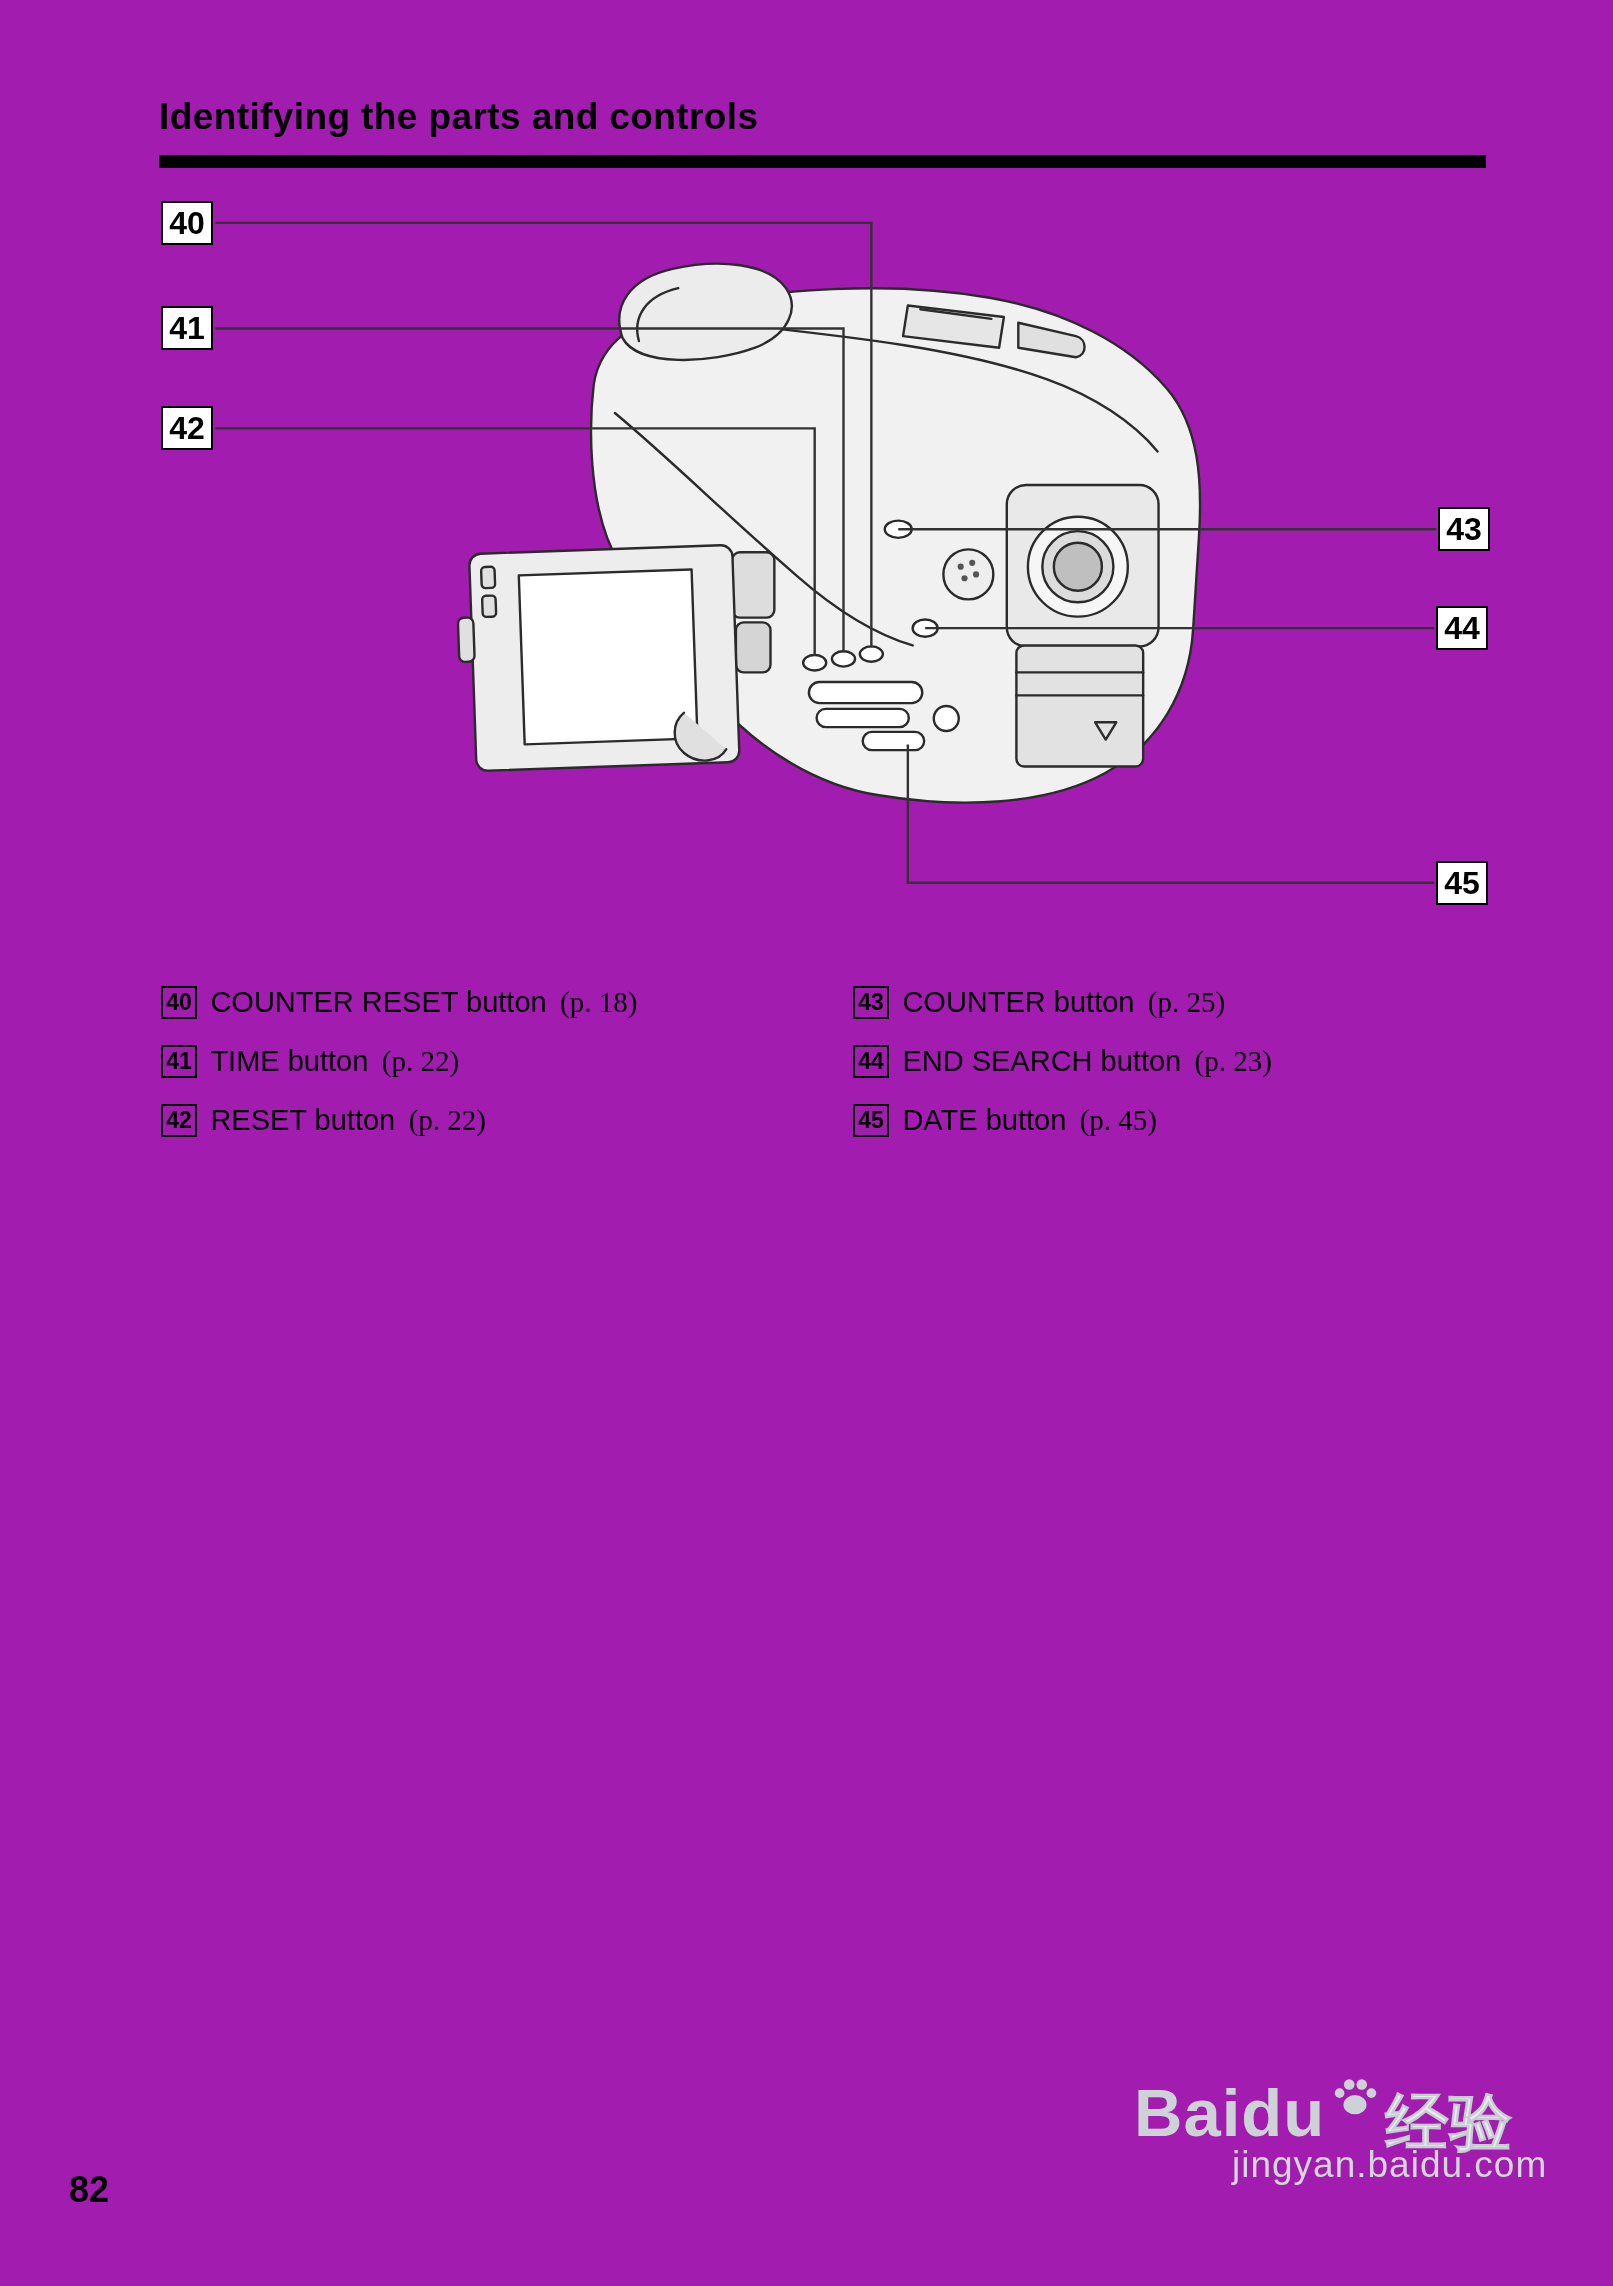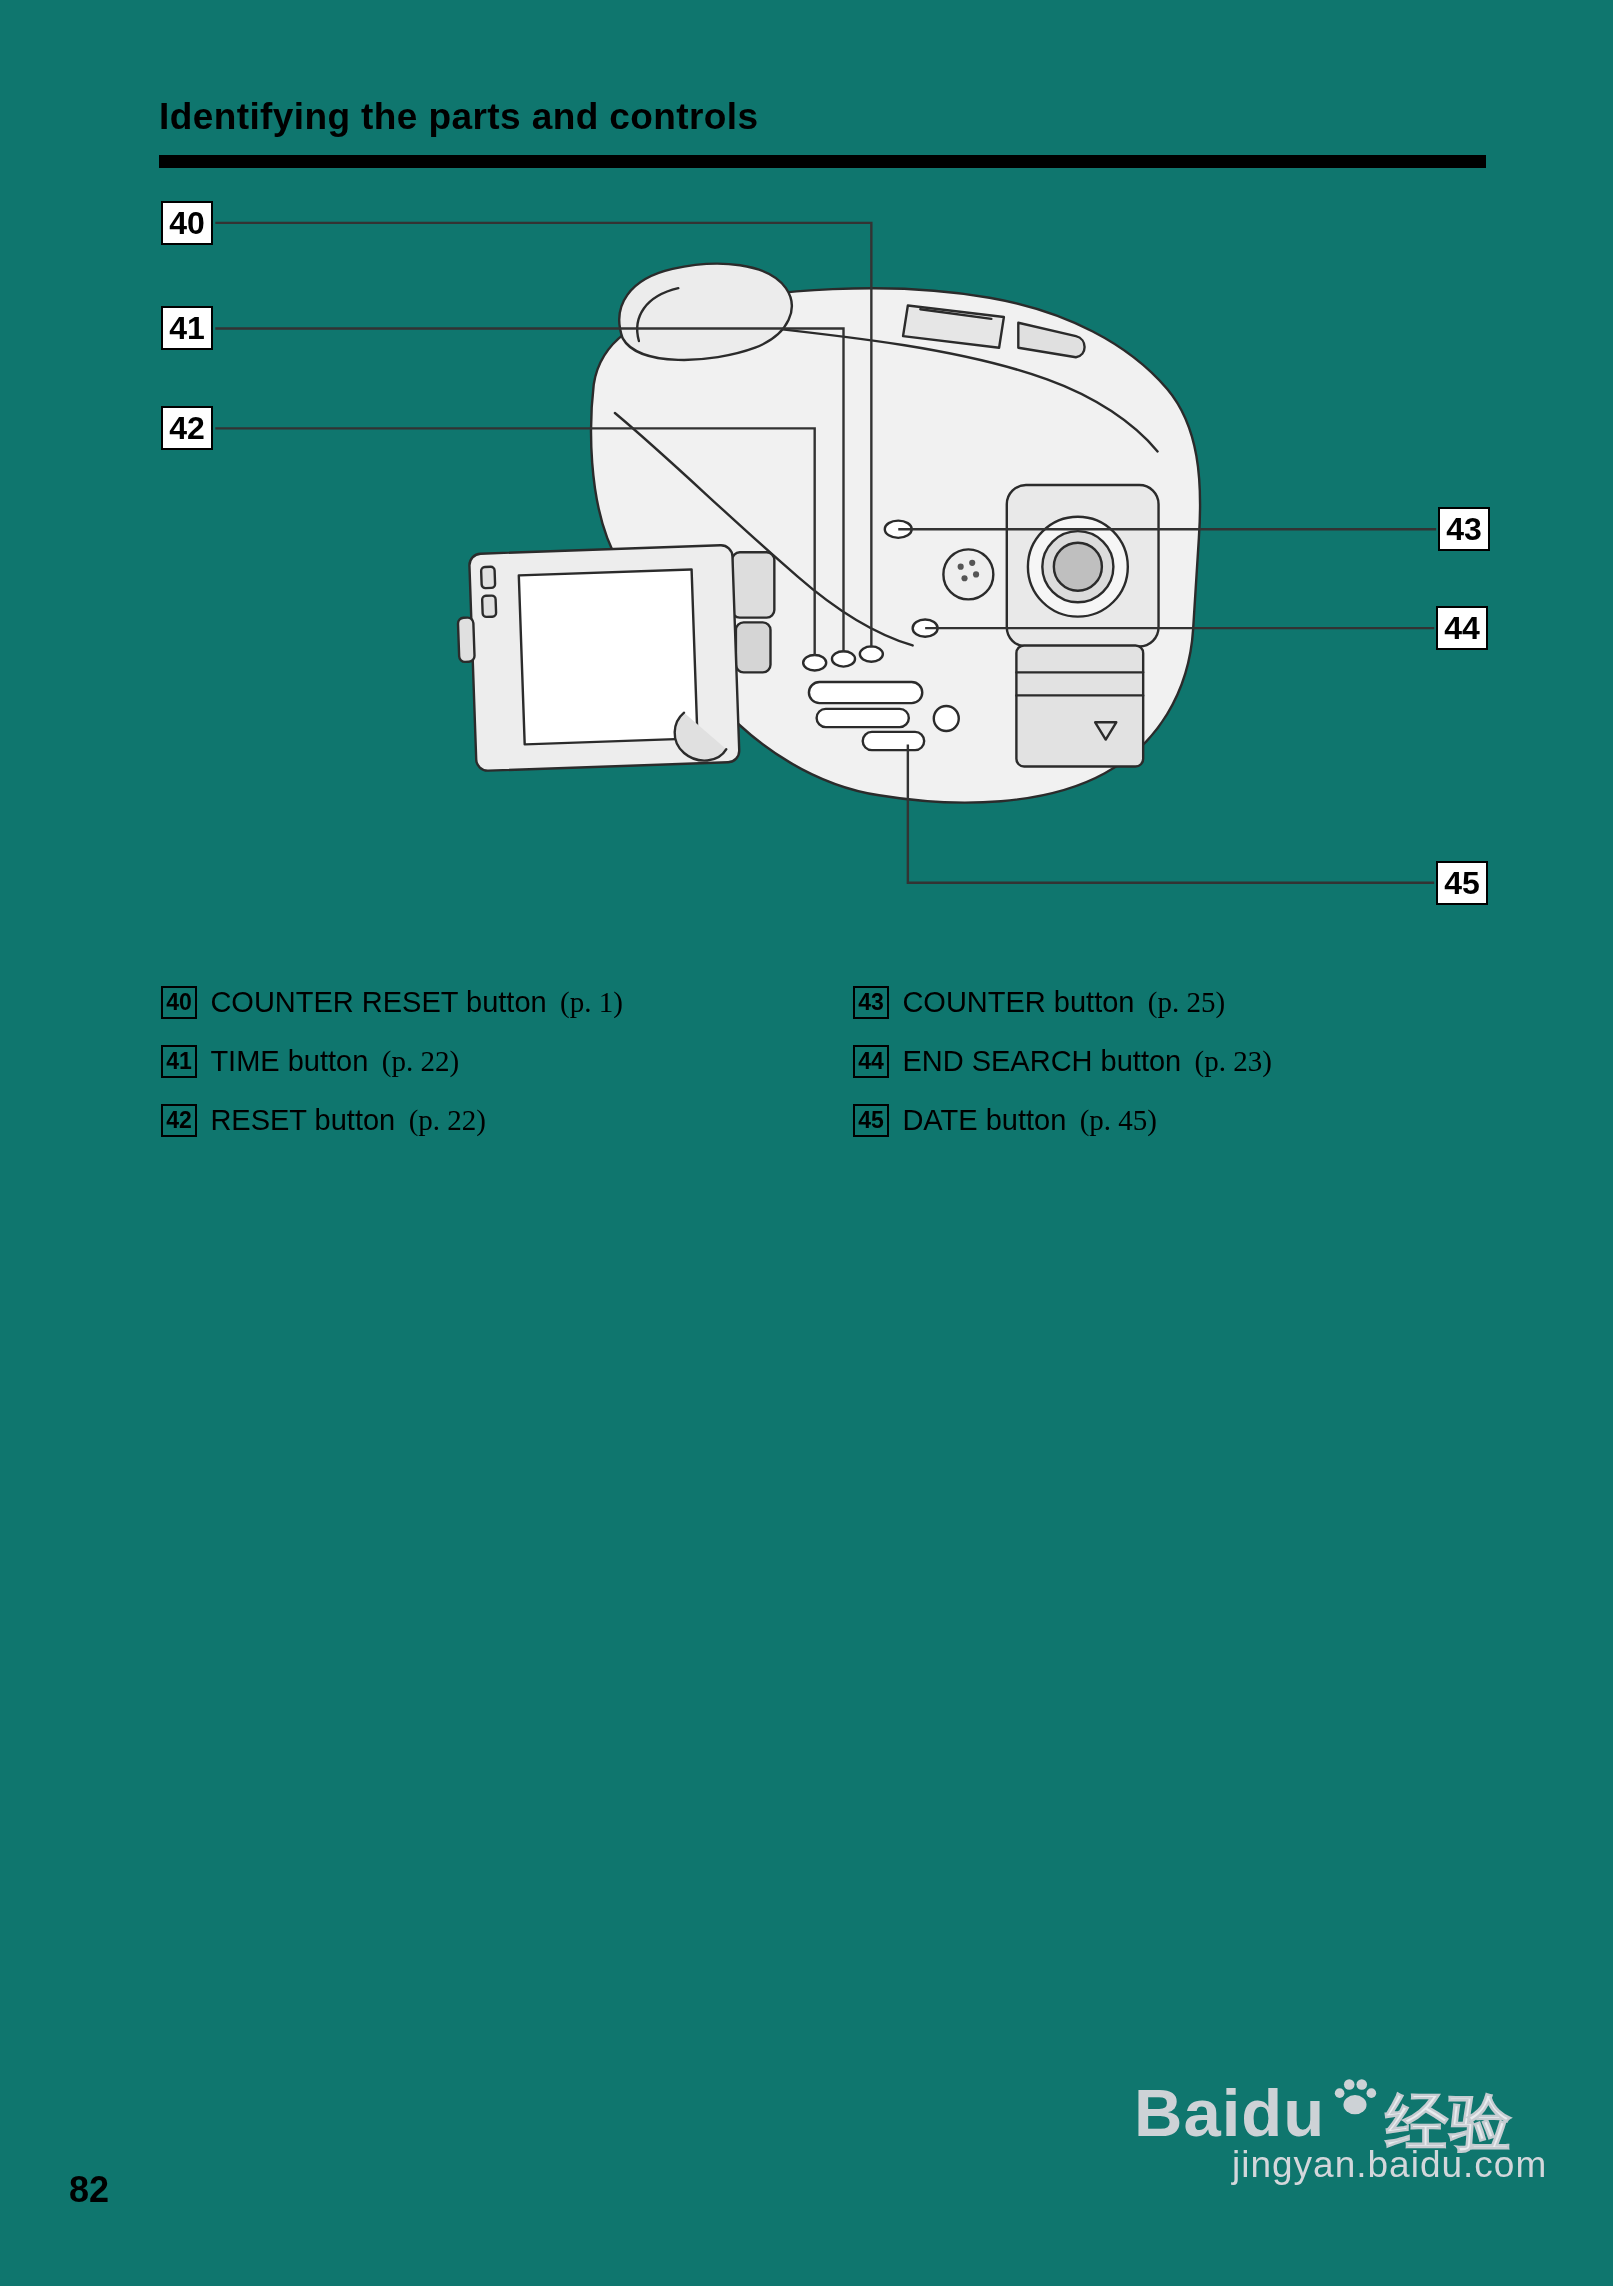--- a/index.html
+++ b/index.html
@@ -1,21 +1,21 @@
 <!DOCTYPE html>
 <html><head>
 <meta charset="utf-8">
 <style>
   * { margin: 0; padding: 0; box-sizing: border-box; }
   html, body { background: #ffffff; }
   .page {
     position: relative;
     width: 1614px;
     height: 2286px;
-    background: #0f766e;
+    background: #a21caf;
     font-family: "Liberation Sans", sans-serif;
     overflow: hidden;
   }
   .title {
     position: absolute;
     left: 159px;
     top: 96px;
     font-size: 37px;
     font-weight: bold;
     color: #000;
@@ -196,21 +196,21 @@
   <div class="callout" style="left:161px; top:201px;">40</div>
   <div class="callout" style="left:161px; top:306px;">41</div>
   <div class="callout" style="left:161px; top:406px;">42</div>
   <div class="callout" style="left:1438px; top:507px;">43</div>
   <div class="callout" style="left:1436px; top:606px;">44</div>
   <div class="callout" style="left:1436px; top:861px;">45</div>
 
   <div class="legend-row" style="left:161px; top:986px;">
     <span class="lnum">40</span>
     <span class="lname">COUNTER RESET button</span>
-    <span class="lref">(p. 1)</span>
+    <span class="lref">(p. 18)</span>
   </div>
   <div class="legend-row" style="left:161px; top:1045px;">
     <span class="lnum">41</span>
     <span class="lname">TIME button</span>
     <span class="lref">(p. 22)</span>
   </div>
   <div class="legend-row" style="left:161px; top:1104px;">
     <span class="lnum">42</span>
     <span class="lname">RESET button</span>
     <span class="lref">(p. 22)</span>

